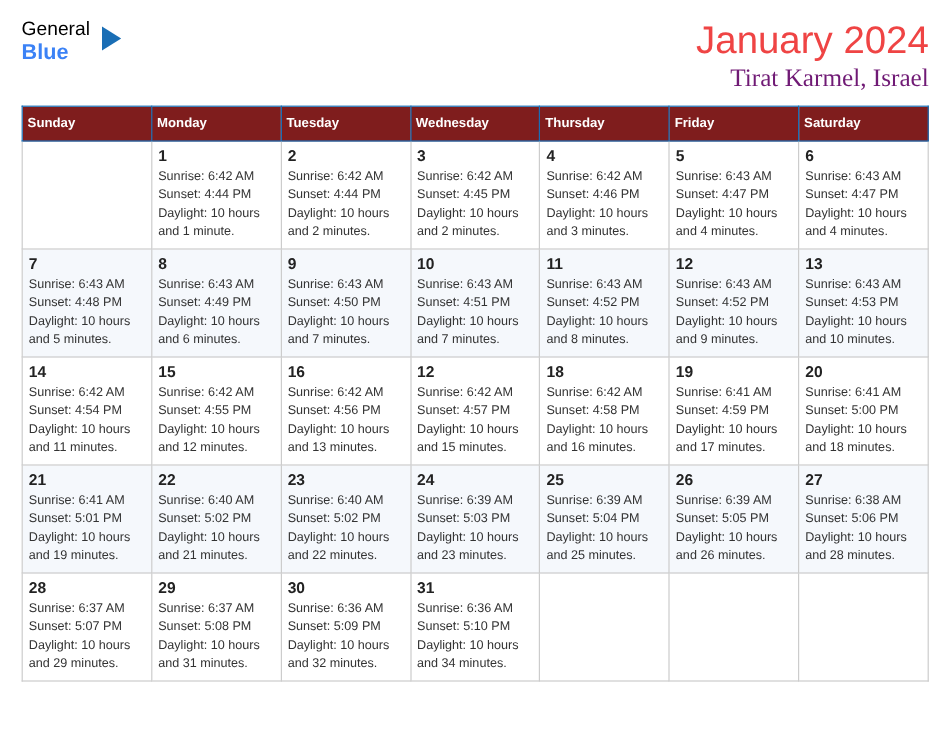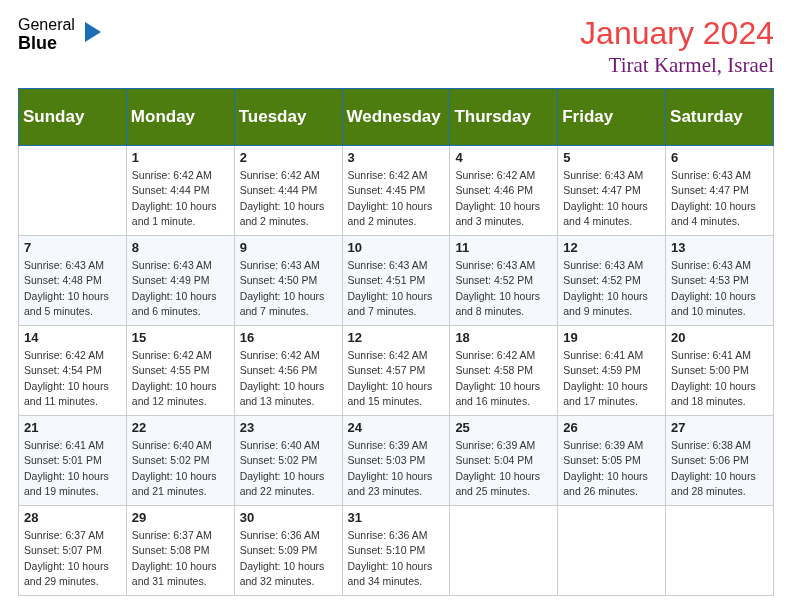--- a/index.html
+++ b/index.html
@@ -53,25 +53,25 @@
       color: #701a75;
       margin-top: 2px;
       font-family: Liberation Serif, serif;
     }
     .calendar-table {
       width: 100%;
       border-collapse: collapse;
       font-size: 11px;
     }
     .calendar-table th {
-      background: #4d7c0f;
+      background: #7f1d1d;
       color: #fff;
-      padding: 18px 4px;
+      padding: 8px 4px;
       text-align: left;
-      font-size: 17px;
+      font-size: 11px;
       font-weight: bold;
       border: 1px solid #1a6eb5;
     }
     .calendar-table td {
       border: 1px solid #ccc;
       vertical-align: top;
       padding: 4px 5px;
       height: 90px;
       width: calc(100% / 7);
       background: #fff;
@@ -95,21 +95,21 @@
     }
   </style>
 </head>
 <body>
 
 <div class="page">
   <div class="header">
     <div class="logo">
       <div class="logo-text">
         <span>General</span>
-        <span style="color:#000000;font-size:18px;font-weight:bold;">Blue</span>
+        <span style="color:#3b82f6;font-size:18px;font-weight:bold;">Blue</span>
       </div>
 
       <svg class="logo-icon" viewBox="0 0 28 28" xmlns="http://www.w3.org/2000/svg">
         <polygon points="6,4 22,14 6,24" fill="#1a6eb5"></polygon>
       </svg>
     </div>
     <div class="title-block">
       <div class="month-title">January 2024</div>
       <div class="location-title">Tirat Karmel, Israel</div>
     </div>

